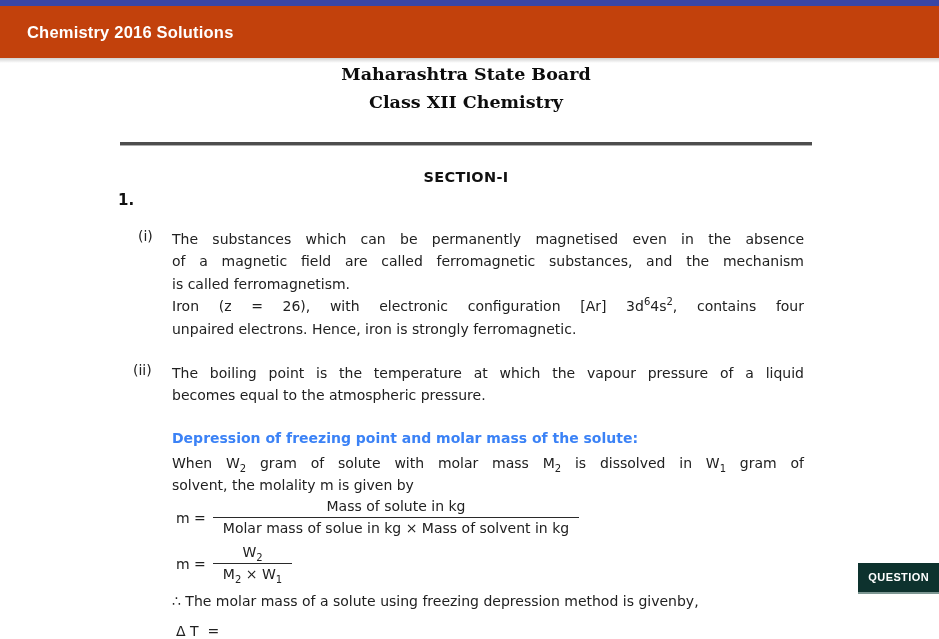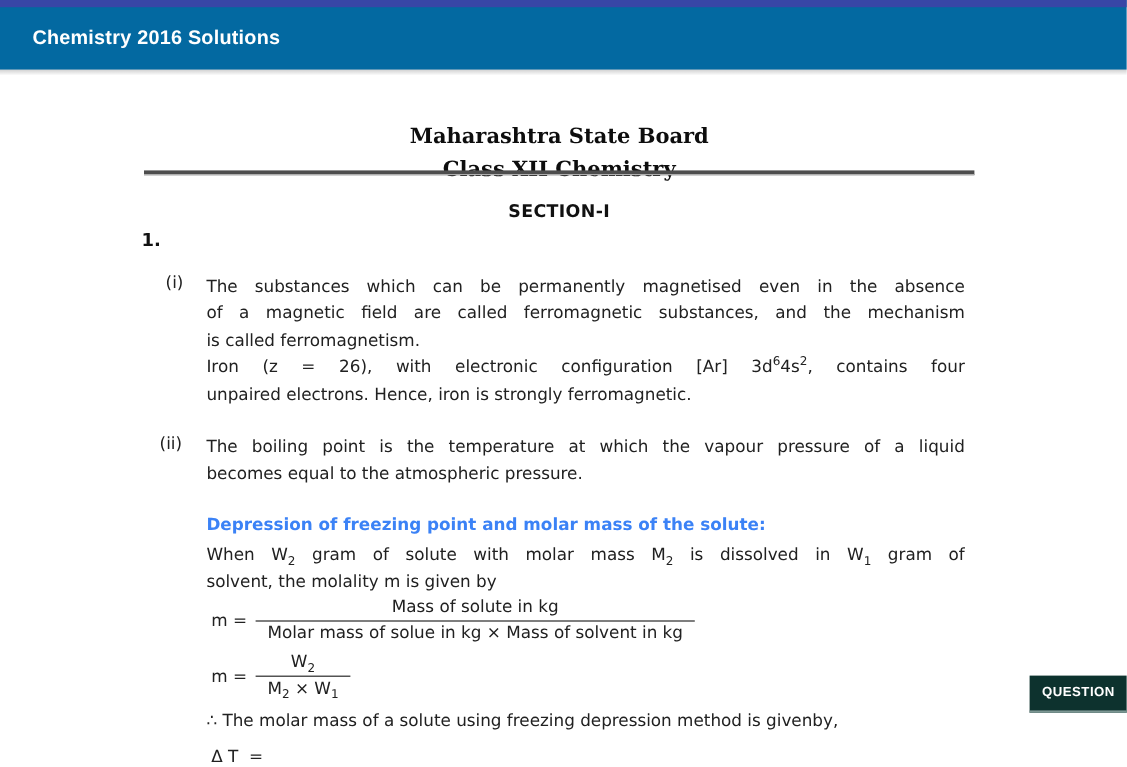--- a/index.html
+++ b/index.html
@@ -7,21 +7,21 @@
     width: 939px; height: 639px;
     position: relative;
     overflow: hidden;
     background: #ffffff;
     font-family: "DejaVu Sans", sans-serif;
     color: #212121;
   }
   
   .appbar {
     position: absolute; left: 0; top: 0; width: 939px; height: 58px;
-    background: #0369a1;
+    background: #c2410c;
   }
   .statusbar {
     position: absolute; left: 0; top: 0; width: 939px; height: 6px;
     background: #3846a6;
   }
   .appbar-title {
     position: absolute; left: 27px; top: 6px; height: 52px;
     line-height: 52px;
     color: #ffffff;
     font-family: "Liberation Sans", sans-serif;
@@ -32,21 +32,20 @@
     position: absolute; left: 0; top: 58px; width: 939px; height: 5px;
     background: linear-gradient(to bottom, rgba(0,0,0,0.18), rgba(0,0,0,0));
   }
   
   .doc-title {
     position: absolute; left: 120px; top: 61px; width: 692px;
     text-align: center;
     font-family: "DejaVu Serif", serif;
     font-weight: bold; font-size: 17.5px; line-height: 27.5px;
     color: #0d0d0d;
-    margin-top: 40px;
   }
   .doc-rule {
     position: absolute; left: 120px; top: 142px; width: 692px; height: 3px;
     background: #4d4d4d;
     border-bottom: 1px solid #aeaeae;
   }
   .section-heading {
     position: absolute; left: 120px; top: 169px; width: 692px;
     text-align: center;
     font-weight: bold; font-size: 14.5px; letter-spacing: 0.3px;

